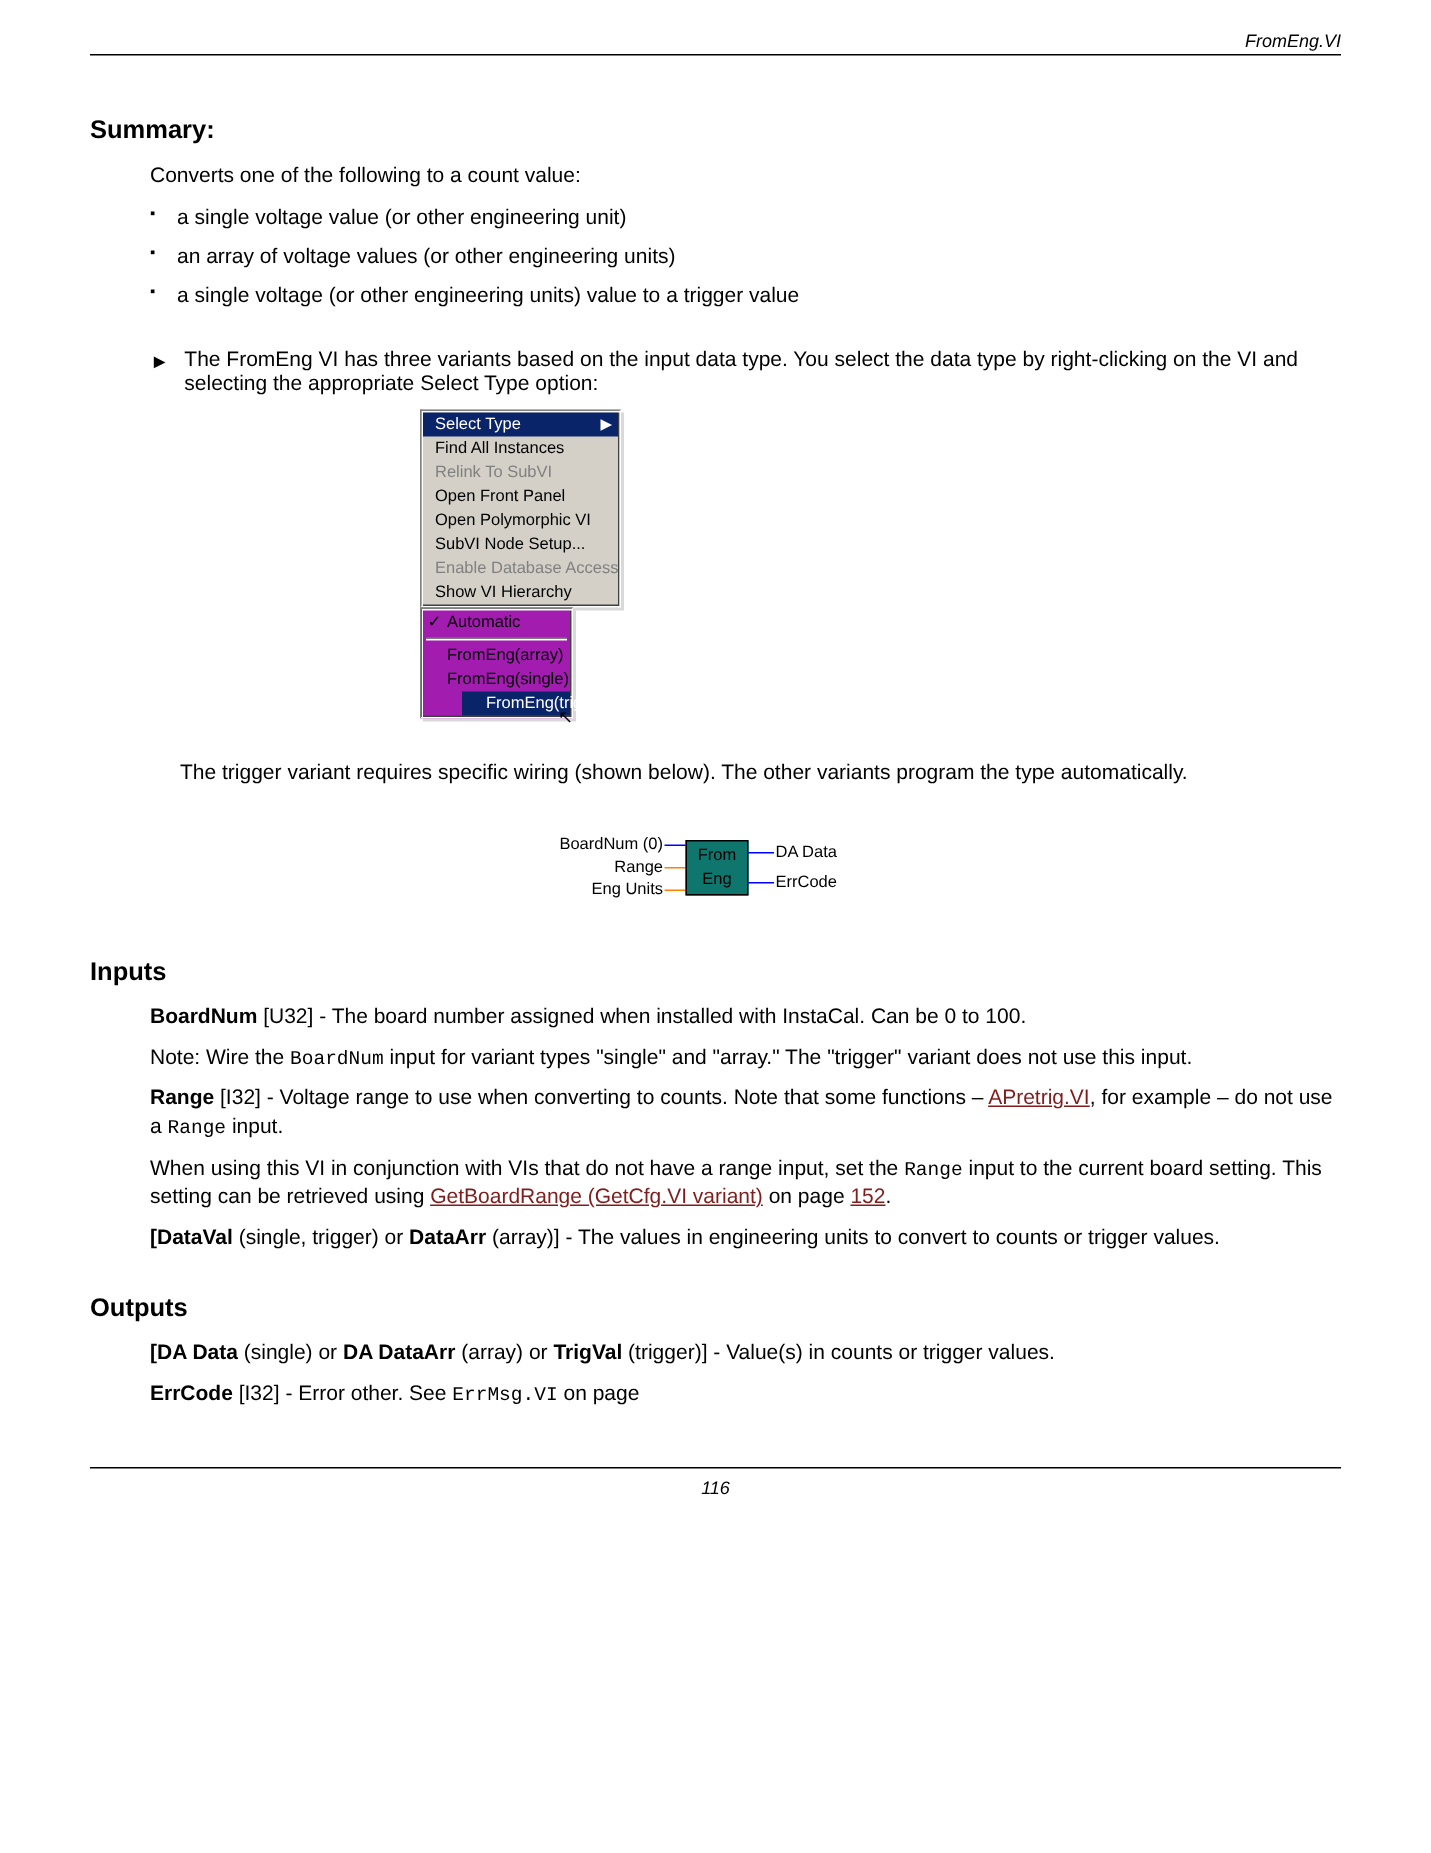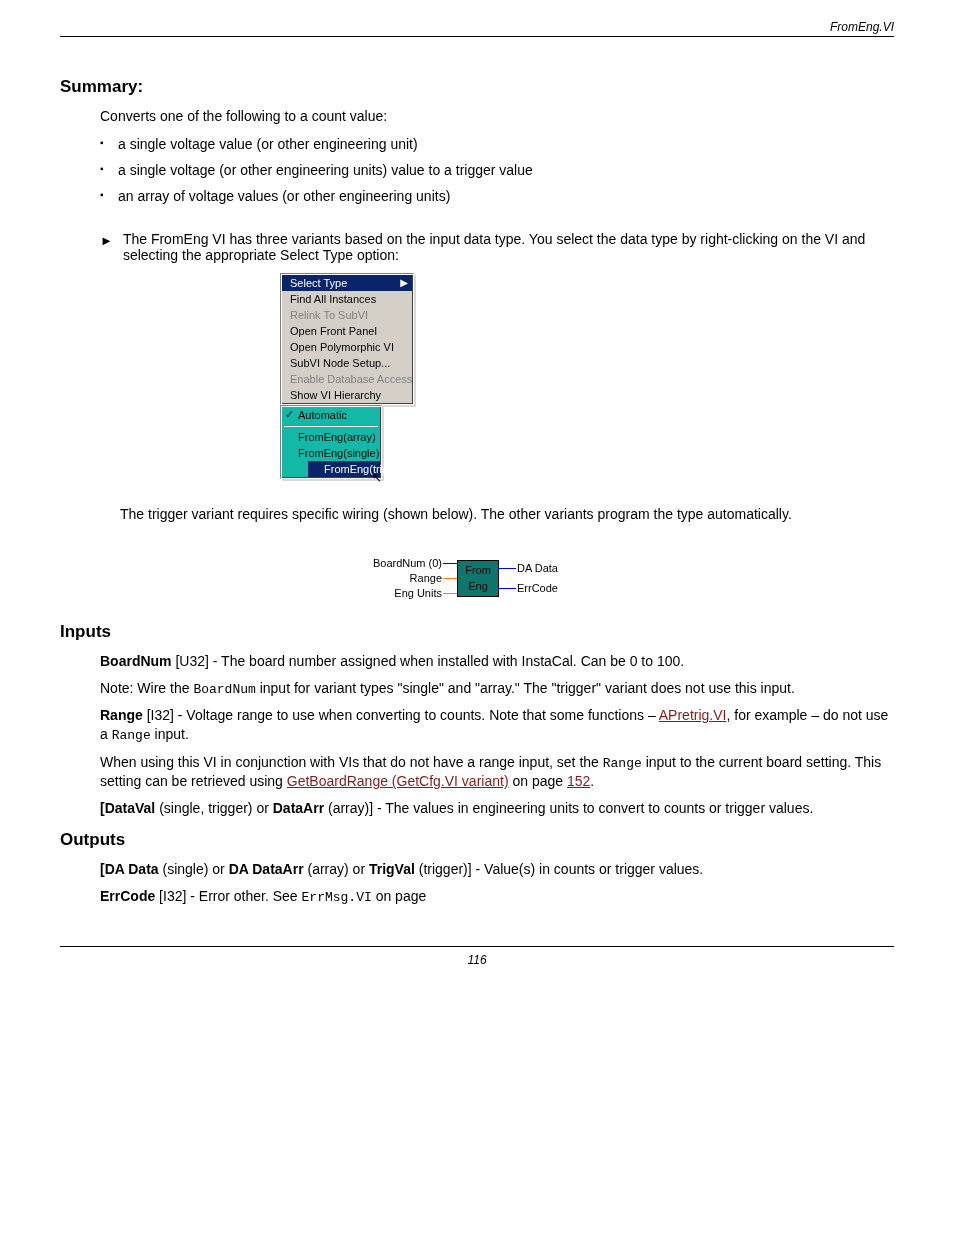--- a/index.html
+++ b/index.html
@@ -30,21 +30,21 @@
     justify-content: space-between;
     padding-top: 6px;
     margin-top: 40px;
   }
   .center {
     text-align: center;
   }
   h2.section-title {
     font-weight: bold;
     font-size: 17px;
-    margin: 12px 0 10px 0;
+    margin: 28px 0 10px 0;
   }
   .body-text {
     font-size: 14px;
     line-height: 1.35;
     margin: 8px 0;
   }
   .indent-block {
     margin-left: 40px;
   }
   ul.sym-list {
@@ -109,21 +109,21 @@
     background: #0a246a;
     color: #fff;
   }
   .ctx-item .arrow-glyph {
     position: absolute;
     right: 4px;
     top: 2px;
     font-size: 10px;
   }
   .submenu {
-    background: #14b8a6;
+    background: #a21caf;
     border: 1px solid #808080;
     border-right-color: #fff;
     border-bottom-color: #fff;
     box-shadow: inset 1px 1px 0 #fff, inset -1px -1px 0 #404040, 2px 2px 0 rgba(0,0,0,0.15);
     font-size: 11px;
     width: 98px;
     padding: 1px;
   }
   .sub-item {
     padding: 2px 8px 2px 16px;
@@ -212,22 +212,22 @@
   <div class="header-bar">
     <span></span>
     <span>FromEng.VI</span>
   </div>
 
   <h2 class="section-title indent-block">Summary:</h2>
   <div class="indent-block">
     <div class="body-text">Converts one of the following to a count value:</div>
     <ul class="sym-list">
       <li><span>a single voltage value (or other engineering unit)</span></li>
+      <li><span>an array of voltage values (or other engineering units)</span></li>
       <li><span>a single voltage (or other engineering units) value to a trigger value</span></li>
-      <li><span>an array of voltage values (or other engineering units)</span></li>
     </ul>
 
     <div class="step-row">
       <span class="step-arrow">►</span>
       <span>The FromEng VI has three variants based on the input data type. You select the data type by right-clicking on the VI and selecting the appropriate Select Type option:</span>
     </div>
   </div>
 
   <div class="menu-figure">
     <div class="ctx-menu">

